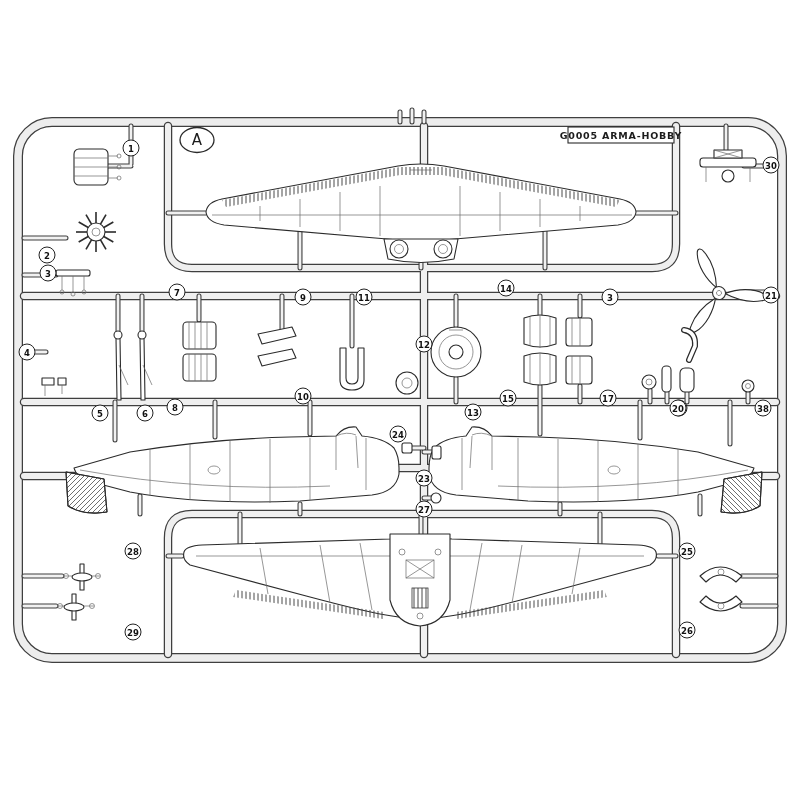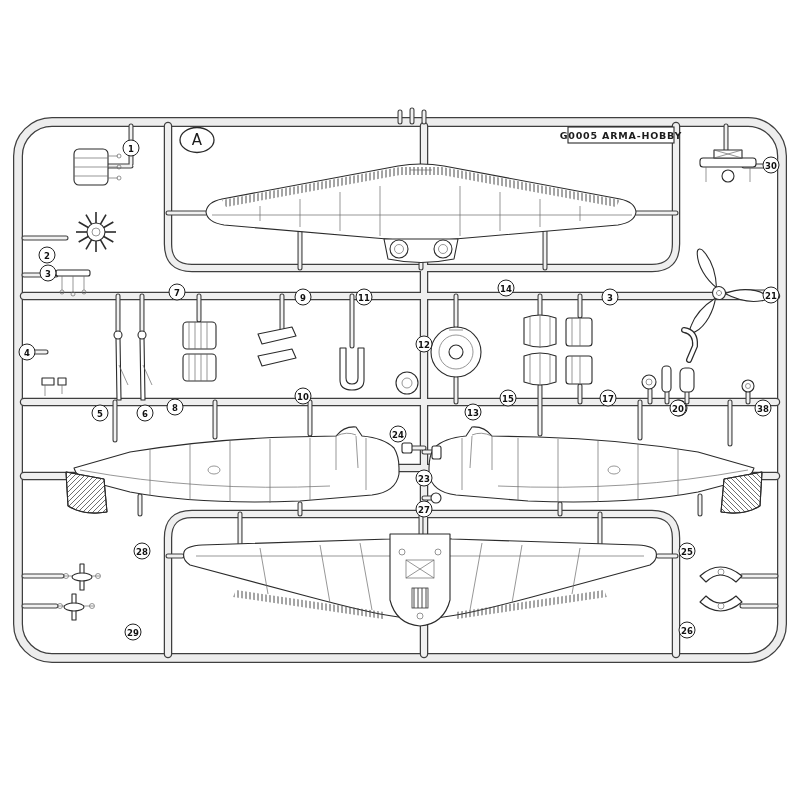--- a/index.html
+++ b/index.html
@@ -277,16 +277,16 @@
       <div class="callout" style="left: 659px; top: 408px; margin-left: 20px;">18</div>
       <div class="callout" style="left: 678px; top: 408px;">20</div>
       <div class="callout" style="left: 771px; top: 165px;">30</div>
       <div class="callout" style="left: 771px; top: 295px;">21</div>
       <div class="callout" style="left: 763px; top: 408px;">38</div>
       <div class="callout" style="left: 424px; top: 434px; margin-top: 44px;">23</div>
       <div class="callout" style="left: 398px; top: 434px;">24</div>
       <div class="callout" style="left: 687px; top: 551px;">25</div>
       <div class="callout" style="left: 687px; top: 630px;">26</div>
       <div class="callout" style="left: 424px; top: 485px; margin-top: 24px;">27</div>
-      <div class="callout" style="left: 142px; top: 551px; text-align: center;">28</div>
+      <div class="callout" style="left: 133px; top: 551px; text-align: center;">28</div>
       <div class="callout" style="left: 133px; top: 632px;">29</div>
     </div>
 </div>
 
 </body></html>

